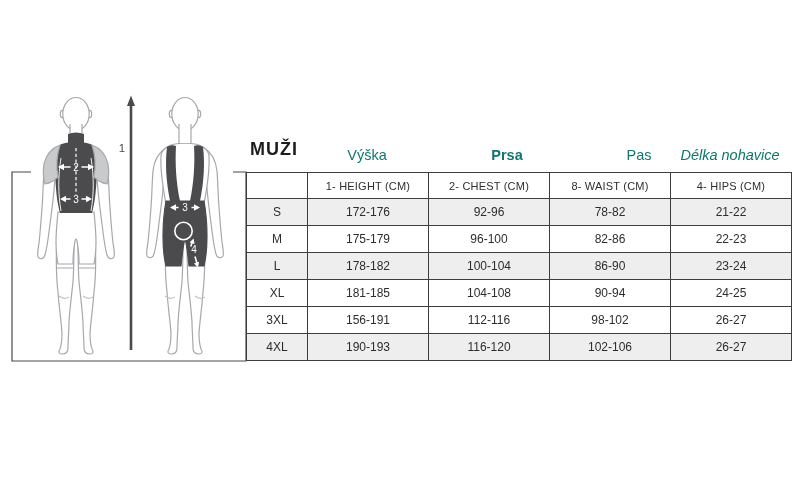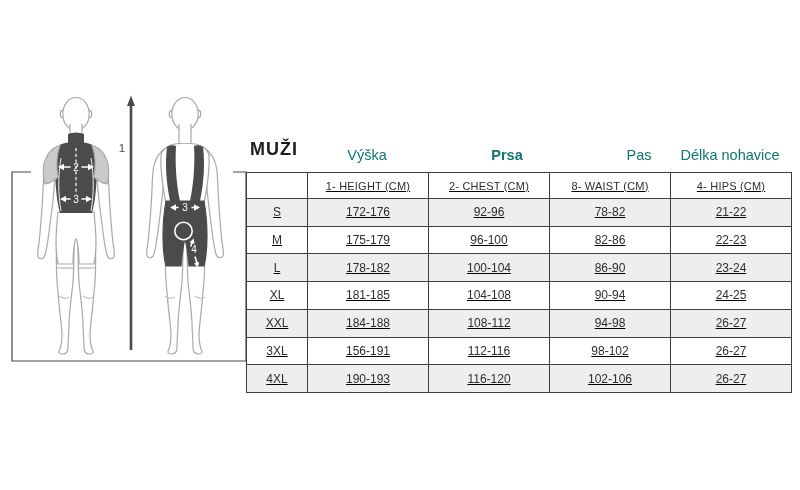--- a/index.html
+++ b/index.html
@@ -10,24 +10,24 @@
     position:absolute;left:250px;top:139px;
     font-size:18px;font-weight:800;letter-spacing:1px;color:#1c1c1e;text-align:right;
   }
   .colh{
     position:absolute;top:147px;transform:translateX(-50%);
     font-size:14.5px;color:#0f766e;white-space:nowrap;
   }
   .colh.c1{left:367px;}
   .colh.c2{left:507px;font-weight:bold;}
   .colh.c3{left:639px;}
-  .colh.c4{left:730px;}
+  .colh.c4{left:730px;font-style:italic;}
   table.size{
-    position:absolute;left:246px;top:172px;width:545px;height:221px;
-    border-collapse:collapse;table-layout:fixed;text-decoration:underline;
+    position:absolute;left:246px;top:172px;width:545px;height:189px;
+    border-collapse:collapse;table-layout:fixed;
   }
   table.size td{
     border:1px solid #3d3d3f;text-align:center;vertical-align:middle;
     font-size:12px;color:#2d2d2f;padding:0;
   }
   table.size tr.subhead{height:26px;}
   table.size td.sub{font-size:11px;letter-spacing:.2px;color:#2e2e30;}
   table.size tr.shade td{background:#eeeeef;}
   text{font-family:"Liberation Sans",sans-serif;}
 </style>
@@ -169,27 +169,20 @@
         <td>86-90</td>
         <td>23-24</td>
       </tr>
       <tr>
         <td>XL</td>
         <td>181-185</td>
         <td>104-108</td>
         <td>90-94</td>
         <td>24-25</td>
       </tr>
-      <tr class="shade">
-        <td>XXL</td>
-        <td>184-188</td>
-        <td>108-112</td>
-        <td>94-98</td>
-        <td>26-27</td>
-      </tr>
       <tr>
         <td>3XL</td>
         <td>156-191</td>
         <td>112-116</td>
         <td>98-102</td>
         <td>26-27</td>
       </tr>
       <tr class="shade">
         <td>4XL</td>
         <td>190-193</td>

